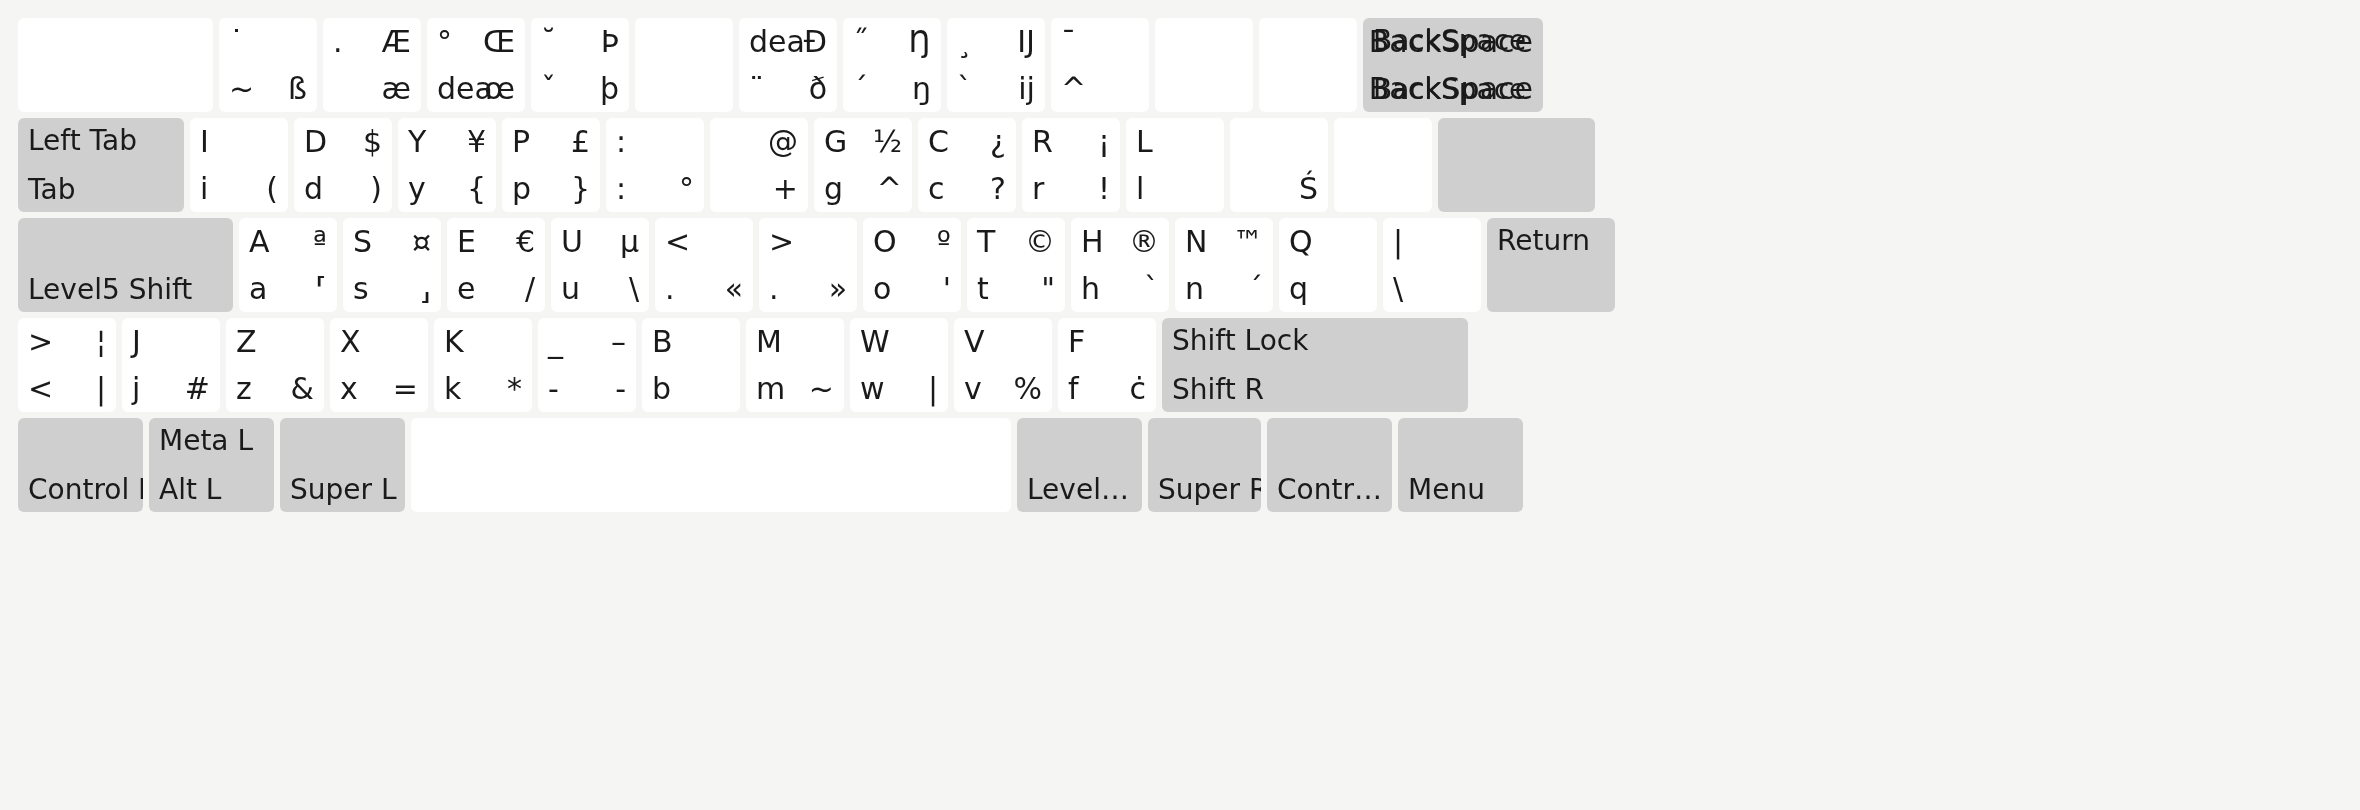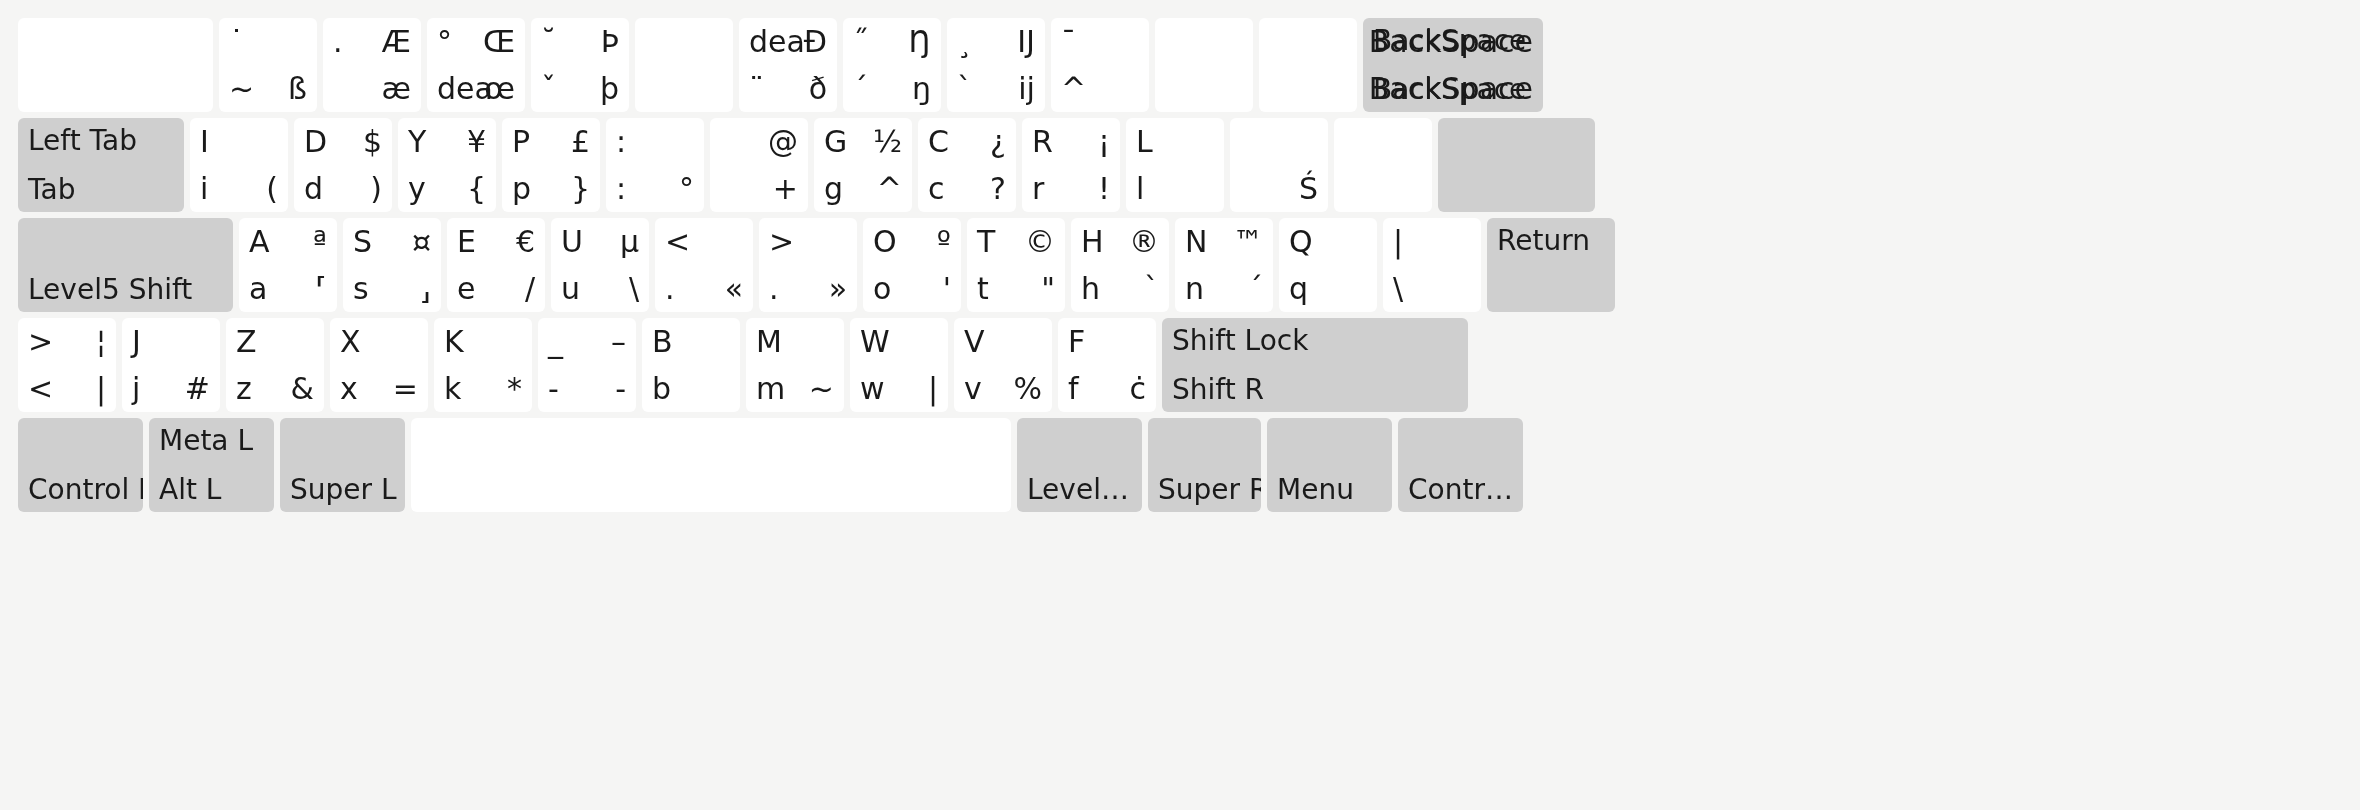--- a/index.html
+++ b/index.html
@@ -376,20 +376,20 @@
       <div class="key mod" style="width: 125px;">
         <span class="tl"></span>
         <span class="bl">Level…</span>
       </div>
       <div class="key mod" style="width: 113px;">
         <span class="tl"></span>
         <span class="bl">Super R</span>
       </div>
       <div class="key mod" style="width: 125px;">
         <span class="tl"></span>
+        <span class="bl">Contr…</span>
+      </div>
+      <div class="key mod" style="width: 125px;">
+        <span class="tl"></span>
         <span class="bl">Menu</span>
-      </div>
-      <div class="key mod" style="width: 125px;">
-        <span class="tl"></span>
-        <span class="bl">Contr…</span>
       </div>
     </div>
   </div>
 
 </body></html>

